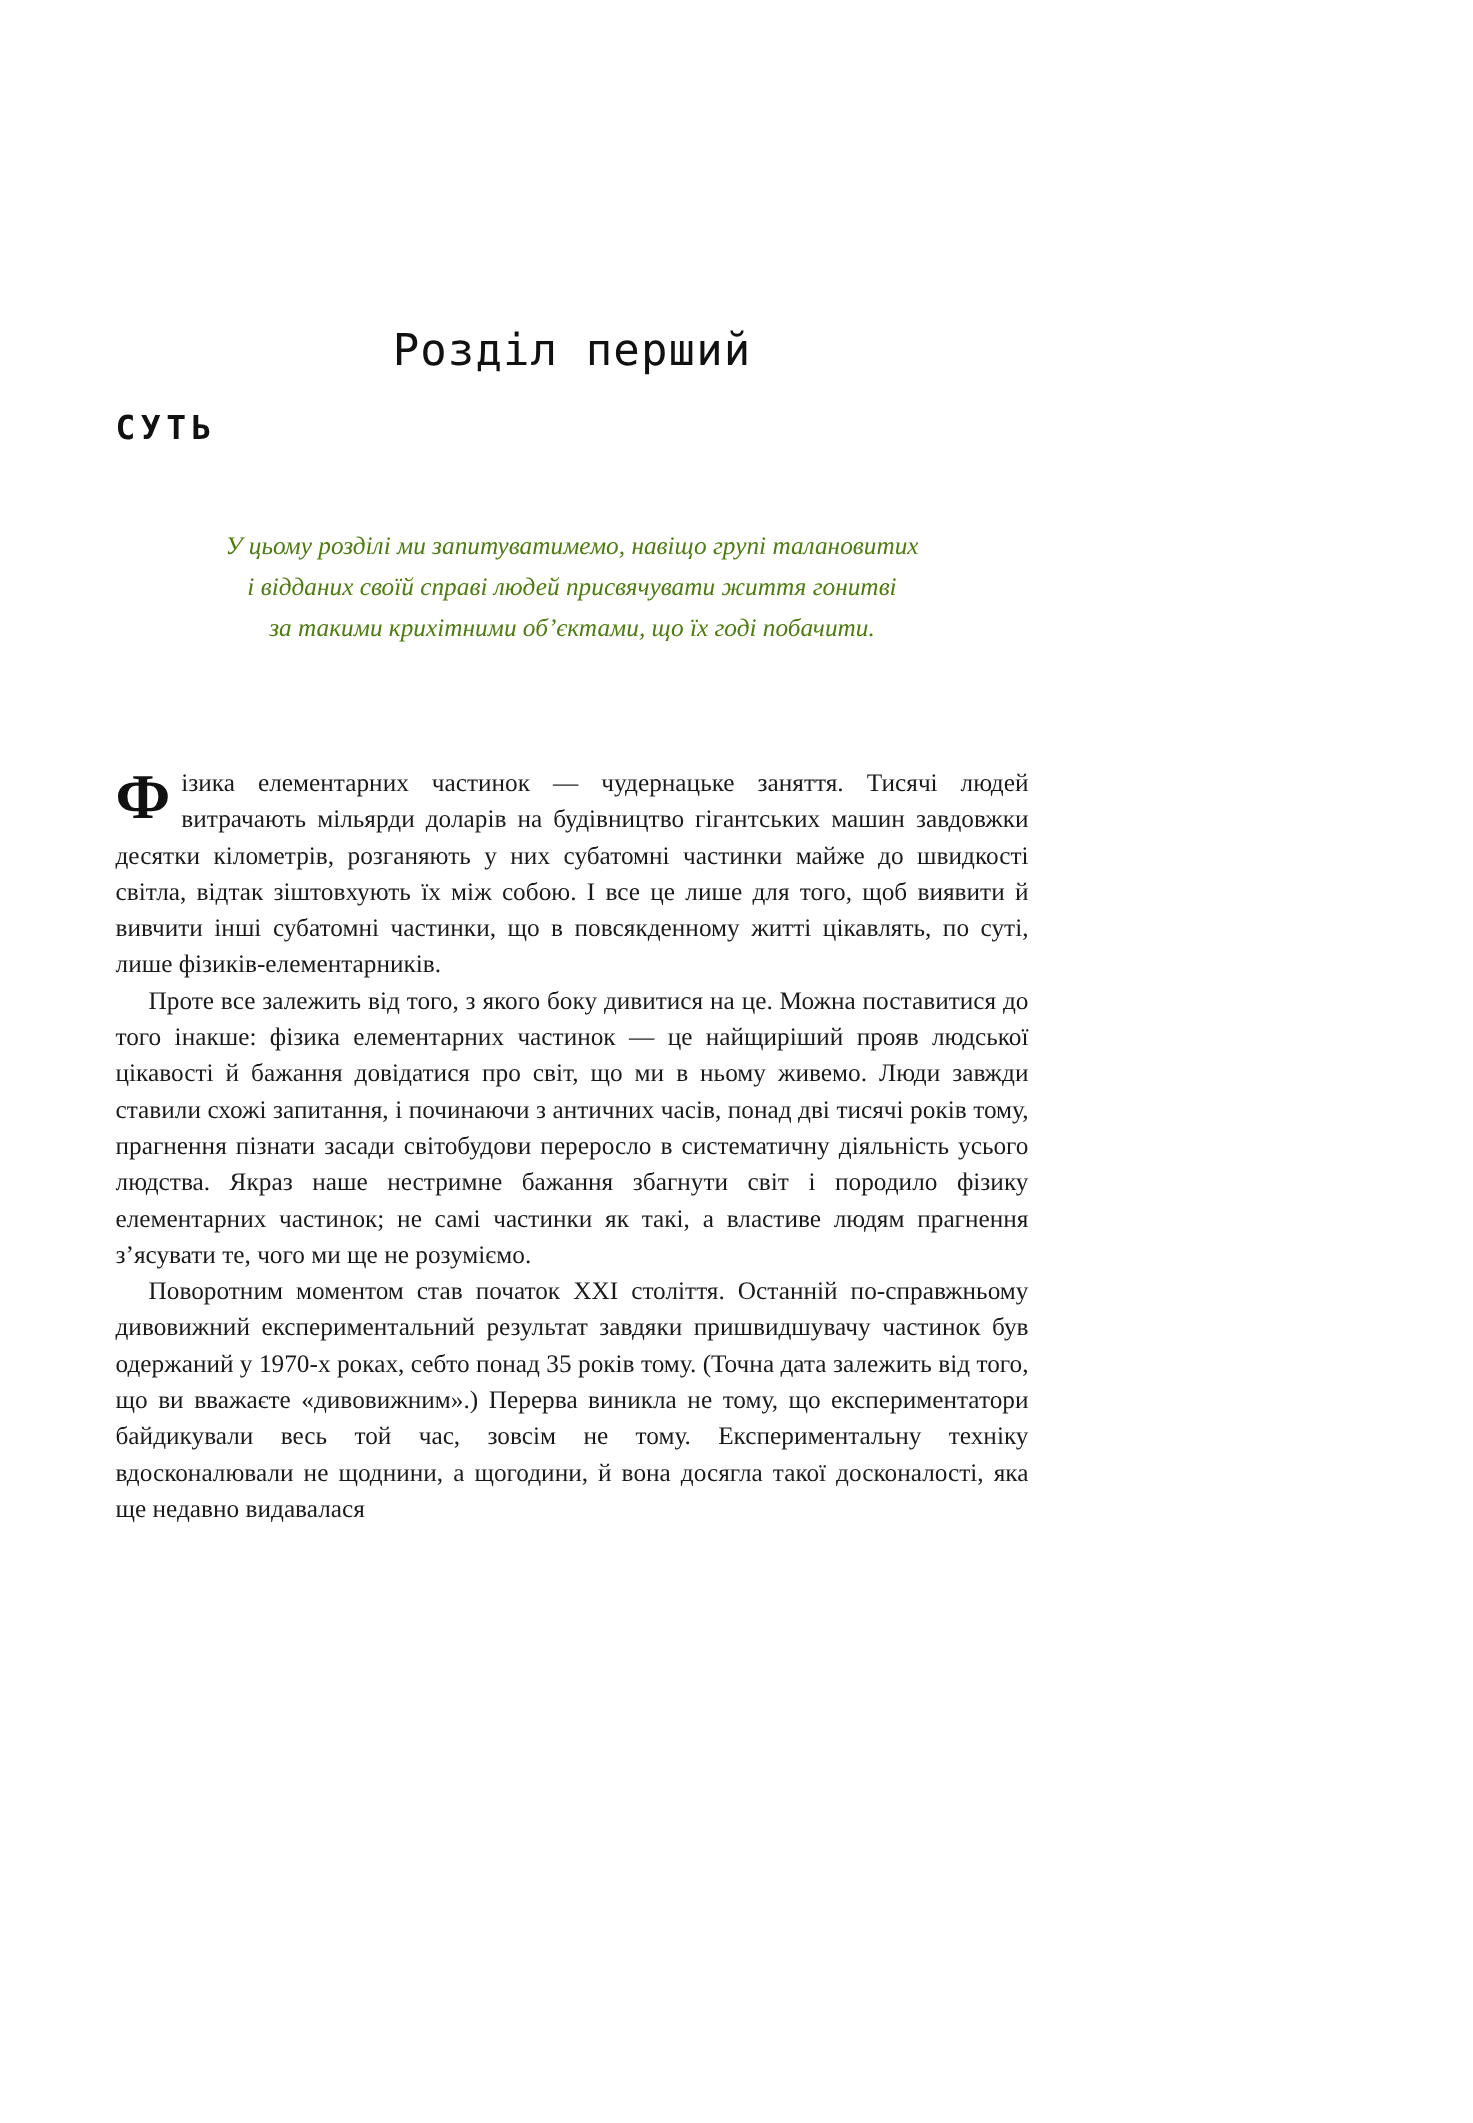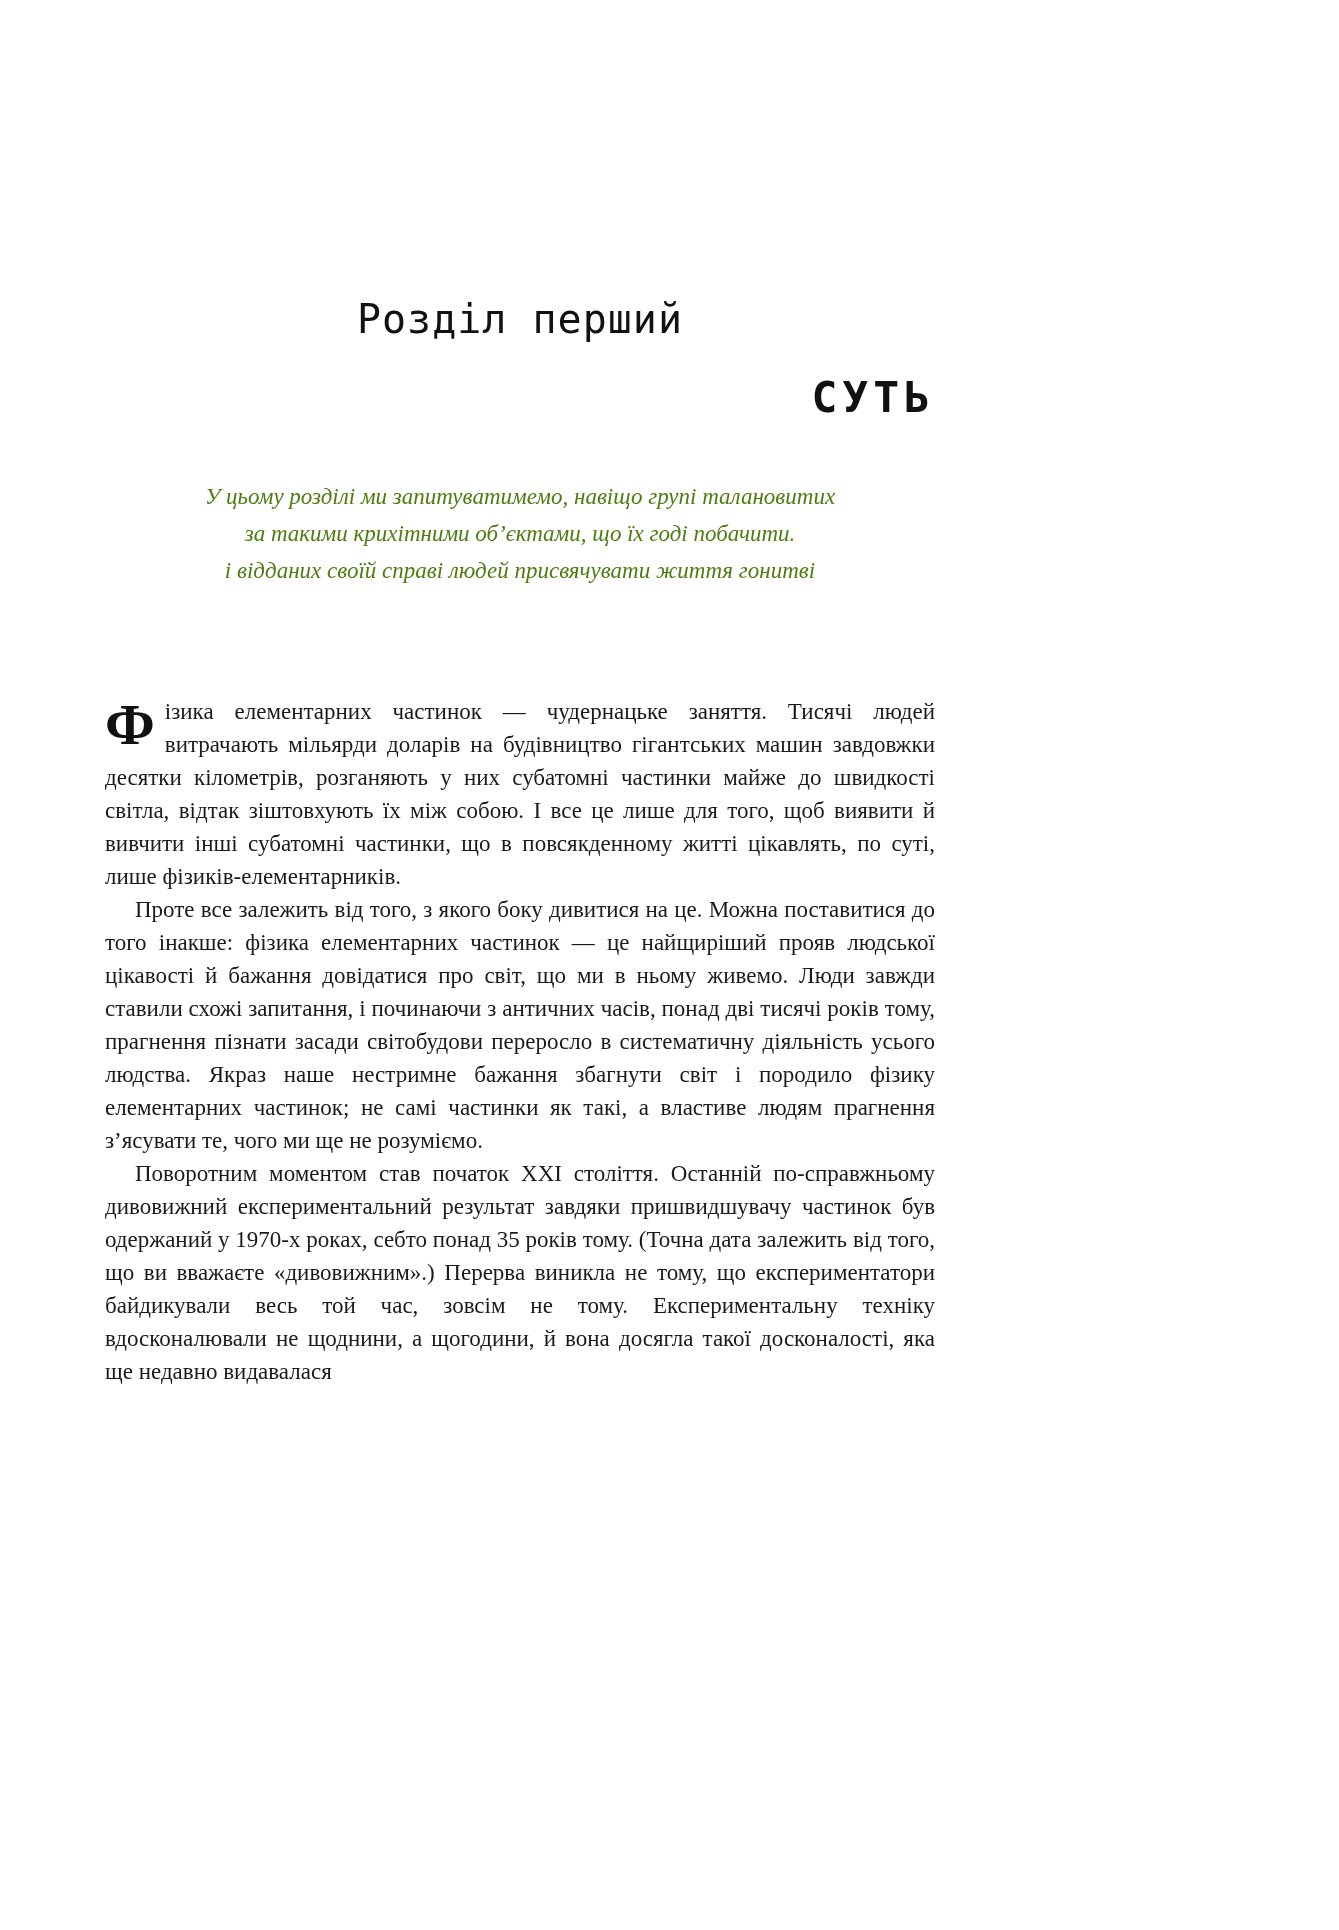--- a/index.html
+++ b/index.html
@@ -28,24 +28,24 @@
     font-weight: normal;
     font-size: 40px;
     letter-spacing: 1px;
     color: #111111;
   }
   .chapter-title {
     position: absolute;
     top: 372px;
     left: 105px;
     width: 830px;
-    text-align: right;
+    text-align: left;
     font-family: "DejaVu Sans Mono", monospace;
     font-weight: bold;
-    font-size: 43px;
+    font-size: 30px;
     letter-spacing: 5px;
     color: #111111;
   }
   .epigraph {
     position: absolute;
     top: 478px;
     left: 105px;
     width: 830px;
     text-align: center;
     font-style: italic;
@@ -78,22 +78,22 @@
 <body>
 
 <div class="page">
 
   <div class="chapter-label">Розділ перший</div>
 
   <div class="chapter-title">СУТЬ</div>
 
   <div class="epigraph">
     <div>У цьому розділі ми запитуватимемо, навіщо групі талановитих</div>
+    <div>і відданих своїй справі людей присвячувати життя гонитві</div>
     <div>за такими крихітними об’єктами, що їх годі побачити.</div>
-    <div>і відданих своїй справі людей присвячувати життя гонитві</div>
   </div>
 
   <div class="body-text">
     <p class="first-paragraph"><span class="dropcap">Ф</span><span>ізика елементарних частинок — чудернацьке заняття. Тисячі людей витрачають мільярди доларів на будівництво гігантських машин завдовжки десятки кілометрів, розганяють у них субатомні частинки майже до швидкості світла, відтак зіштовхують їх між собою. І все це лише для того, щоб виявити й вивчити інші субатомні частинки, що в повсякденному житті цікавлять, по суті, лише фізиків-елементарників.</span></p>
     <p>Проте все залежить від того, з якого боку дивитися на це. Можна поставитися до того інакше: фізика елементарних частинок — це найщиріший прояв людської цікавості й бажання довідатися про світ, що ми в ньому живемо. Люди завжди ставили схожі запитання, і починаючи з античних часів, понад дві тисячі років тому, прагнення пізнати засади світобудови переросло в систематичну діяльність усього людства. Якраз наше нестримне бажання збагнути світ і породило фізику елементарних частинок; не самі частинки як такі, а властиве людям прагнення з’ясувати те, чого ми ще не розуміємо.</p>
     <p>Поворотним моментом став початок XXI століття. Останній по-справжньому дивовижний експериментальний результат завдяки пришвидшувачу частинок був одержаний у 1970-х роках, себто понад 35 років тому. (Точна дата залежить від того, що ви вважаєте «дивовижним».) Перерва виникла не тому, що експериментатори байдикували весь той час, зовсім не тому. Експериментальну техніку вдосконалювали не щоднини, а щогодини, й вона досягла такої досконалості, яка ще недавно видавалася</p>
   </div>
 
 </div>
 

